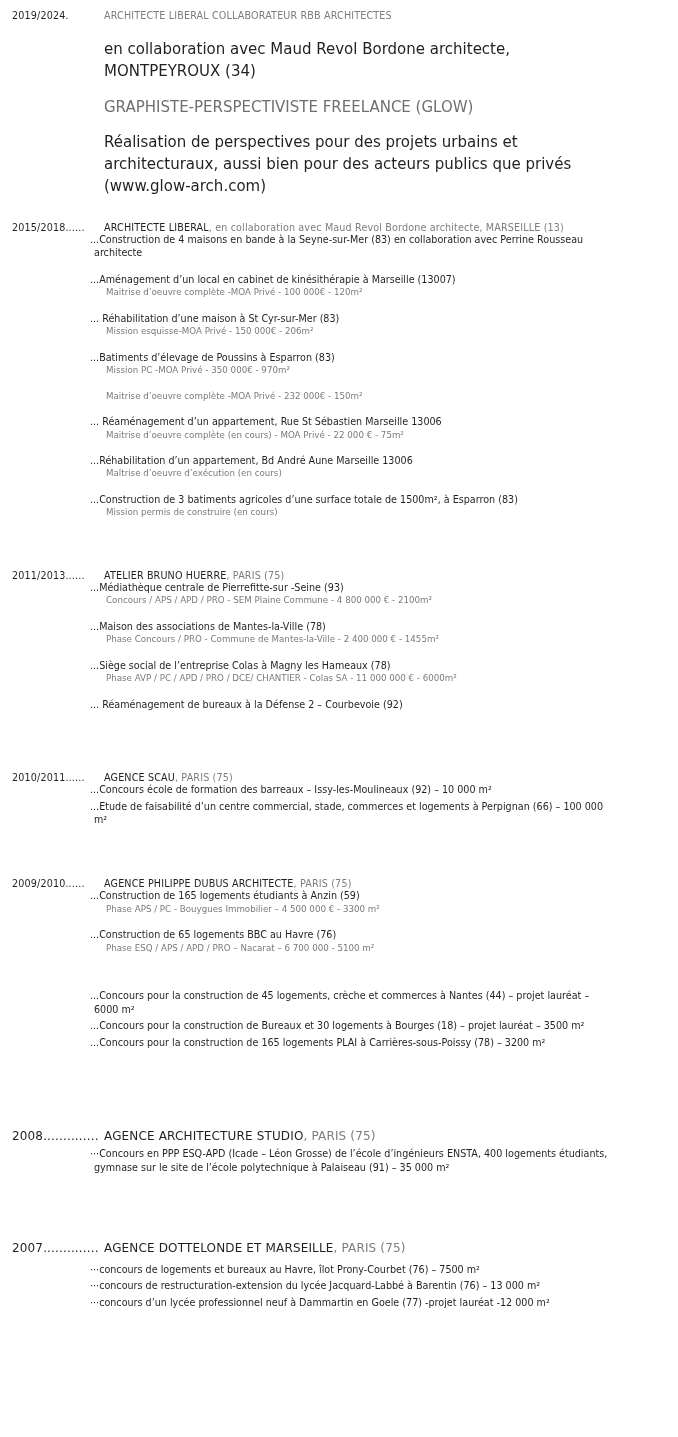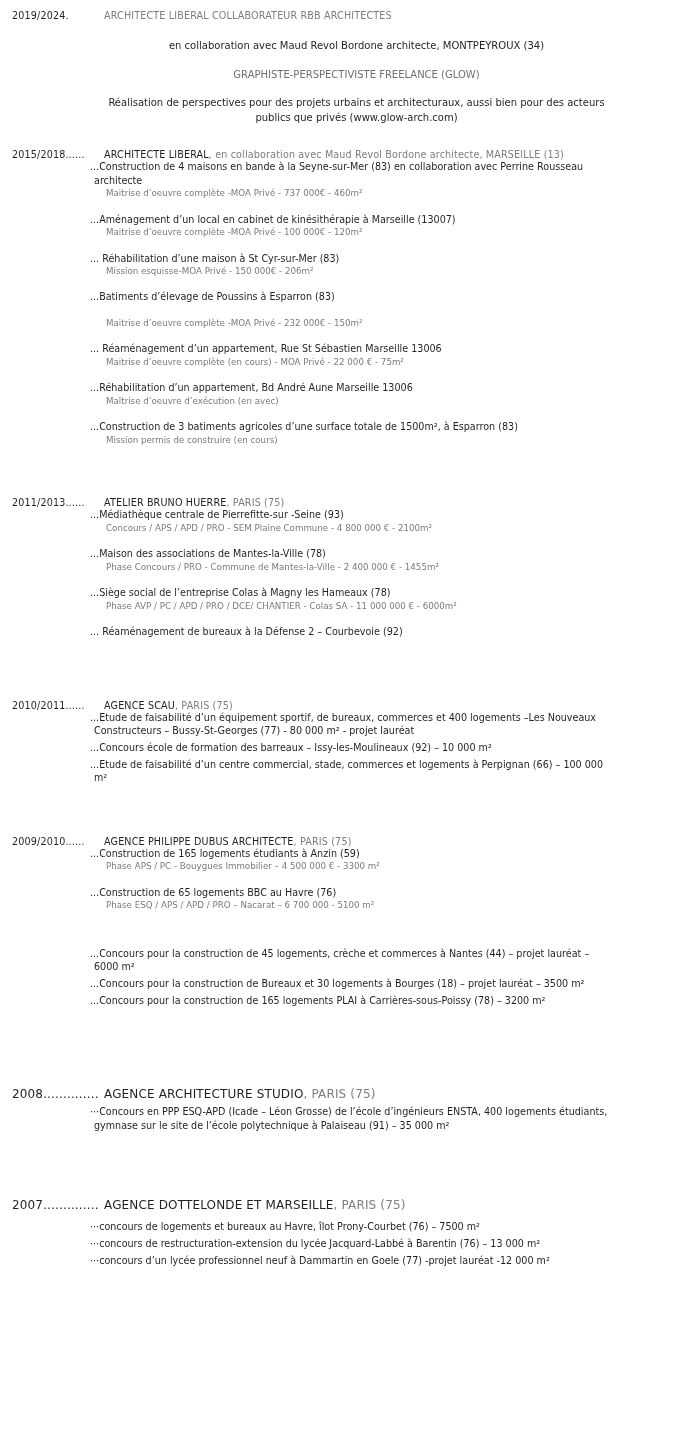--- a/index.html
+++ b/index.html
@@ -39,25 +39,24 @@
     flex: 0 0 92px;
   }
   .agency {
     color: #7d7d7d;
   }
   .agency .strong {
     color: #231f20;
   }
 
   .sub-line {
-    font-size: 10px;
+    font-size: 15px;
     color: #6f6f6f;
     margin-left: 92px;
     line-height: 1.45;
-    text-align: center;
   }
   .sub-line.dark {
     color: #231f20;
   }
 
   
   .projects {
   }
   .proj {
     margin-bottom: 13px;
@@ -120,43 +119,43 @@
   <div class="group-gap-md"></div>
 
   <div class="entry">
     <div class="entry-head">
       <span class="year">2015/2018......</span>
       <span class="agency"><span class="strong">ARCHITECTE LIBERAL</span>, en collaboration avec Maud Revol Bordone architecte, MARSEILLE (13)</span>
     </div>
     <div class="projects">
       <div class="proj">
         <div class="proj-title wrap" style="max-width:590px">...Construction de 4 maisons en bande à la Seyne-sur-Mer (83) en collaboration avec Perrine Rousseau architecte</div>
-        <div class="proj-sub">Maitrise d’oeuvre complète -MOA Privé - 737 000€ - 460m²</div>
       </div>
       <div class="proj">
         <div class="proj-title">...Aménagement d’un local en cabinet de kinésithérapie à Marseille (13007)</div>
         <div class="proj-sub">Maitrise d’oeuvre complète -MOA Privé - 100 000€ - 120m²</div>
       </div>
       <div class="proj">
         <div class="proj-title">... Réhabilitation d’une maison à St Cyr-sur-Mer (83)</div>
         <div class="proj-sub">Mission esquisse-MOA Privé - 150 000€ - 206m²</div>
       </div>
       <div class="proj">
         <div class="proj-title">...Batiments d’élevage de Poussins à Esparron (83)</div>
+        <div class="proj-sub">Mission PC -MOA Privé - 350 000€ - 970m²</div>
       </div>
       <div class="proj">
         <div class="proj-sub">Maitrise d’oeuvre complète  -MOA Privé - 232 000€ - 150m²</div>
       </div>
       <div class="proj">
         <div class="proj-title">... Réaménagement d’un appartement, Rue St Sébastien Marseille 13006</div>
         <div class="proj-sub">Maitrise d’oeuvre complète (en cours) - MOA Privé - 22 000 € - 75m²</div>
       </div>
       <div class="proj">
         <div class="proj-title">...Réhabilitation d’un appartement, Bd André Aune Marseille 13006</div>
-        <div class="proj-sub">Maîtrise d’oeuvre d’exécution  (en avec)</div>
+        <div class="proj-sub">Maîtrise d’oeuvre d’exécution  (en cours)</div>
       </div>
       <div class="proj">
         <div class="proj-title">...Construction de 3 batiments agricoles d’une surface totale de 1500m², à Esparron (83)</div>
         <div class="proj-sub">Mission permis de construire (en cours)</div>
       </div>
     </div>
   </div>
 
   <div class="group-gap-lg"></div>
 
@@ -187,23 +186,20 @@
   <div class="group-gap-lg"></div>
   <div class="spacer-10"></div>
 
   <div class="entry">
     <div class="entry-head">
       <span class="year">2010/2011......</span>
       <span class="agency"><span class="strong">AGENCE SCAU</span>, PARIS (75)</span>
     </div>
     <div class="projects">
       <div class="proj tight">
-        <div class="proj-title wrap" style="max-width:560px">...Etude de faisabilité d’un équipement sportif, de bureaux, commerces  et 400 logements –Les  Nouveaux Constructeurs – Bussy-St-Georges (77) - 80 000 m² - projet lauréat</div>
-      </div>
-      <div class="proj tight">
         <div class="proj-title">...Concours école de formation des barreaux – Issy-les-Moulineaux (92) – 10 000 m²</div>
       </div>
       <div class="proj tight">
         <div class="proj-title wrap" style="max-width:565px">...Etude de faisabilité d’un centre commercial, stade, commerces et logements à Perpignan (66) – 100 000 m²</div>
       </div>
     </div>
   </div>
 
   <div class="group-gap-lg"></div>
   <div class="spacer-10"></div>

